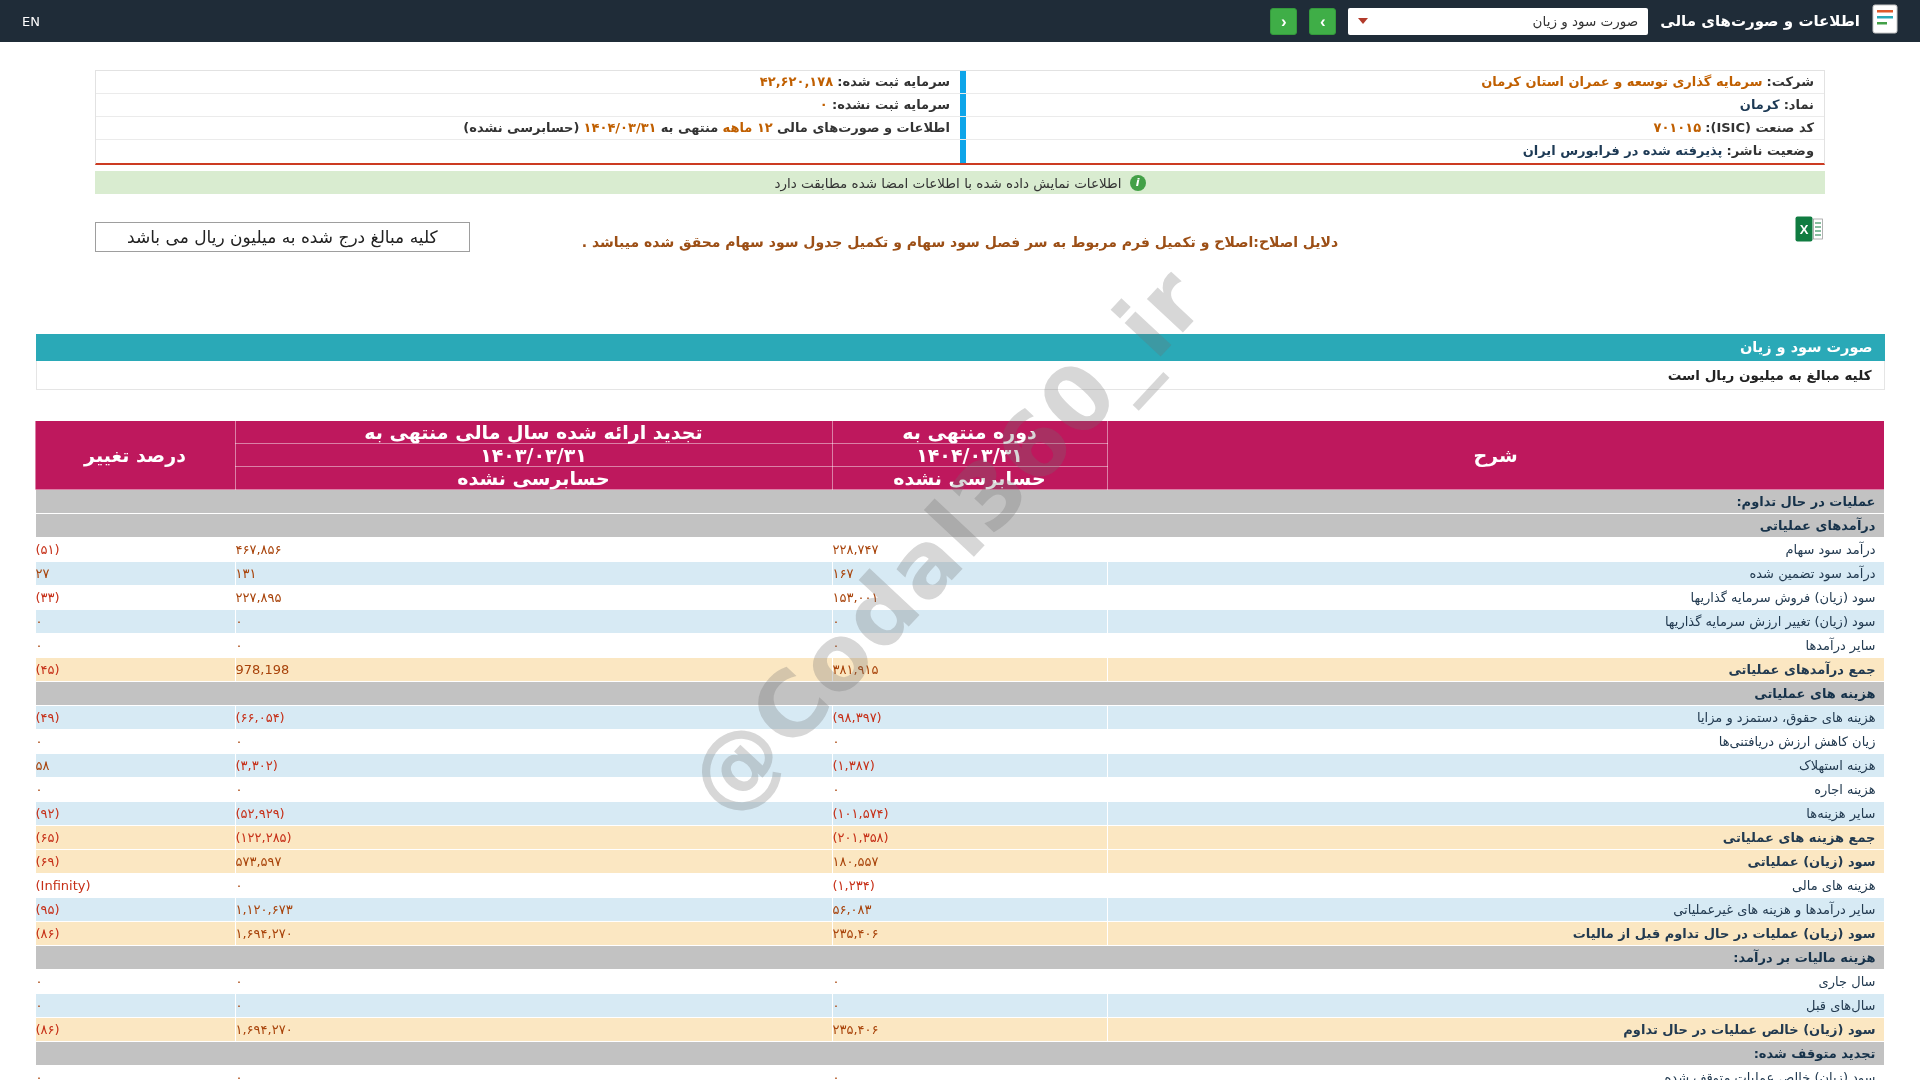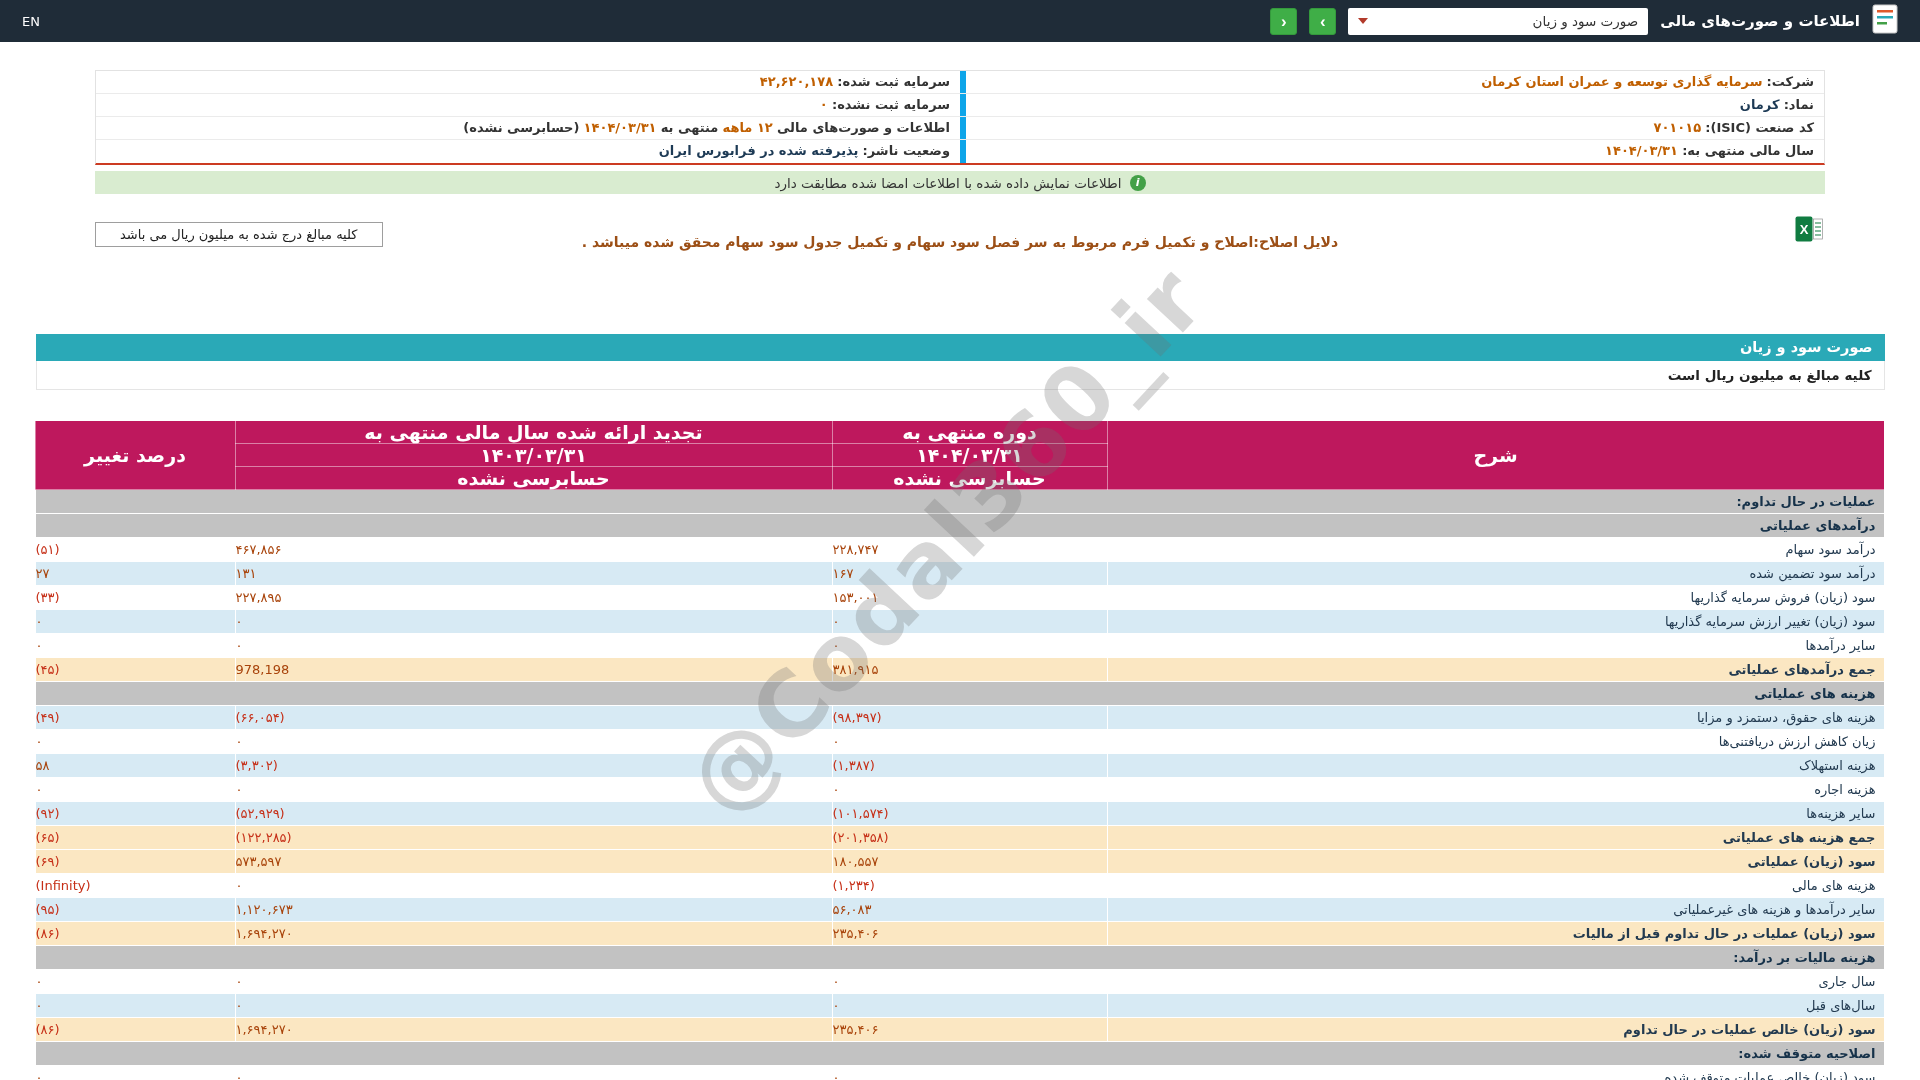--- a/index.html
+++ b/index.html
@@ -41,21 +41,21 @@
   .banner { margin-top:6px; height:23px; background:#d9ecd0; display:flex; align-items:center;
     justify-content:center; gap:8px; font-size:13.5px; color:#333; }
   .info-icon { width:16px; height:16px; border-radius:50%; background:#43a047; color:#fff;
     font-size:11px; font-weight:bold; font-style:italic; display:flex;
     align-items:center; justify-content:center; }
 
   
   .meta-row { position:relative; height:100px; margin-top:4px; }
   .excel-btn { position:absolute; right:2px; top:6px; cursor:pointer; background:none; border:none; }
   .amounts-box { position:absolute; left:0; top:12px; border:1px solid #9e9e9e; background:#fff;
-    padding:4px 24px; font-size:13px; color:#222; }
+    padding:4px 31px; font-size:17px; color:#222; }
   .amendment { text-align:center; padding-top:24px; font-size:14px; font-weight:bold; color:#9c4f16; }
   .amendment-line2 { margin-top:16px; }
   .amendment a { color:#9c4f16; text-decoration:underline; cursor:pointer; }
 
   
   .stmt-title { margin-top:24px; height:27px; background:#2aa9b7; color:#fff;
     font-size:14.5px; font-weight:bold; line-height:27px; padding:0 12px; }
   .stmt-note { height:29px; background:#fff; border:1px solid #e5e5e5; border-top:none;
     font-size:13.5px; font-weight:bold; color:#222; line-height:28px; padding:0 12px; }
 
@@ -135,24 +135,20 @@
       <div class="company-cell">
         <span class="ci-label">اطلاعات و صورت‌های مالی</span>
         <span class="ci-value orange">۱۲ ماهه</span>
         <span class="ci-label">منتهی به</span>
         <span class="ci-value orange">۱۴۰۴/۰۳/۳۱</span>
         <span class="ci-label">(حسابرسی نشده)</span>
       </div>
     </div>
     <div class="company-row">
       <div class="company-cell">
-        <span class="ci-label">سال مالی منتهی به:</span>
-        <span class="ci-value orange">۱۴۰۴/۰۳/۳۱</span>
-      </div>
-      <div class="company-cell">
         <span class="ci-label">وضعیت ناشر:</span>
         <span class="ci-value dark">پذیرفته شده در فرابورس ایران</span>
       </div>
     </div>
   </div>
 
   <div class="banner">
     <span class="info-icon">i</span>
     <span>اطلاعات نمایش داده شده با اطلاعات امضا شده مطابقت دارد</span>
   </div>
@@ -320,21 +316,21 @@
         <td class="c-num">۰</td>
         <td class="c-pct">۰</td>
       </tr>
       <tr class="r-total">
         <td class="c-desc">سود (زیان) خالص عملیات در حال تداوم</td>
         <td class="c-num">۲۳۵,۴۰۶</td>
         <td class="c-num">۱,۶۹۴,۲۷۰</td>
         <td class="c-pct neg">(۸۶)</td>
       </tr>
       <tr class="r-section">
-        <td colspan="4">اصلاحیه متوقف شده:</td>
+        <td colspan="4">تجدید متوقف شده:</td>
       </tr>
       <tr class="r-white">
         <td class="c-desc">سود (زیان) خالص عملیات متوقف شده</td>
         <td class="c-num">۰</td>
         <td class="c-num">۰</td>
         <td class="c-pct">۰</td>
       </tr>
     </tbody>
   </table>
 </div>

